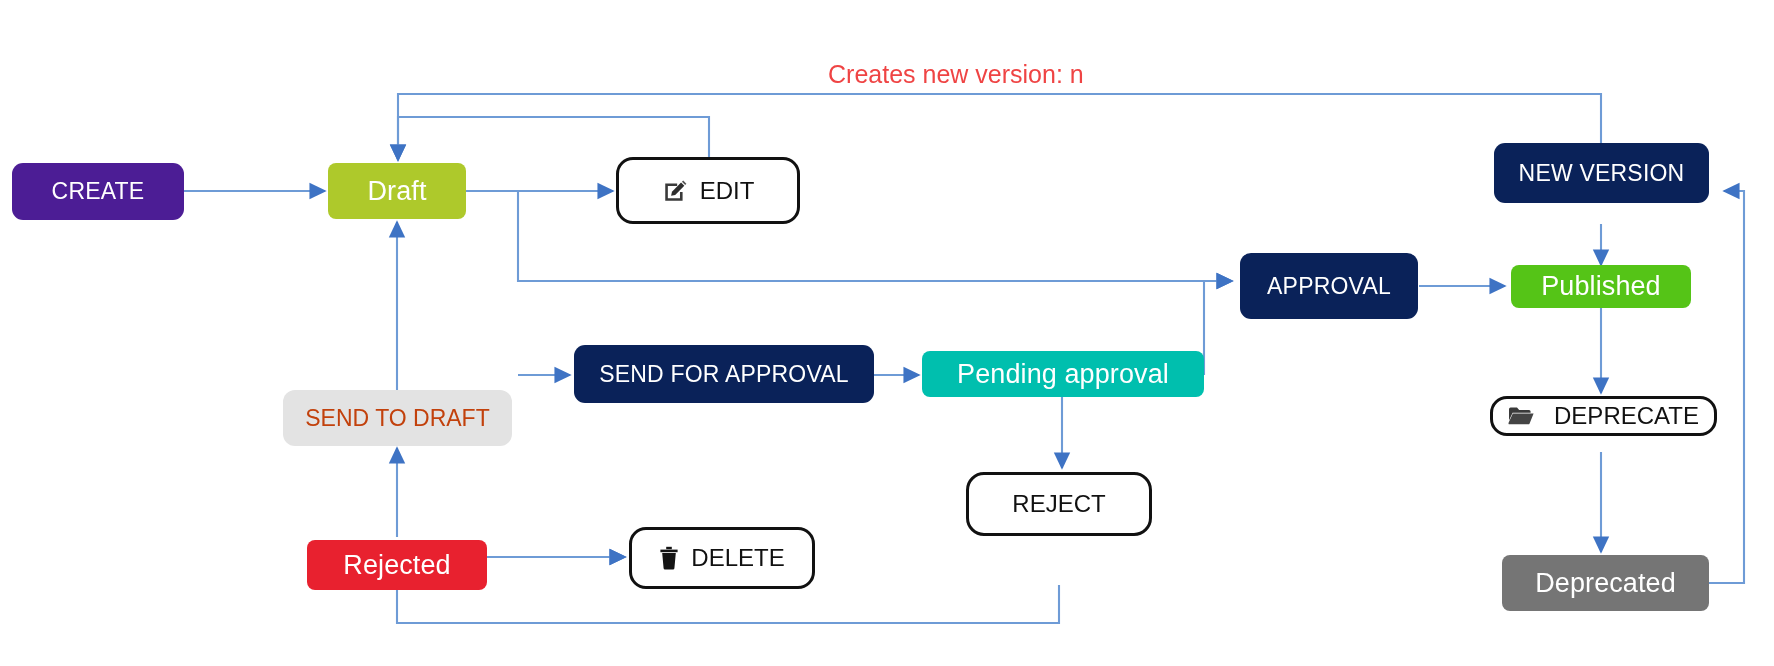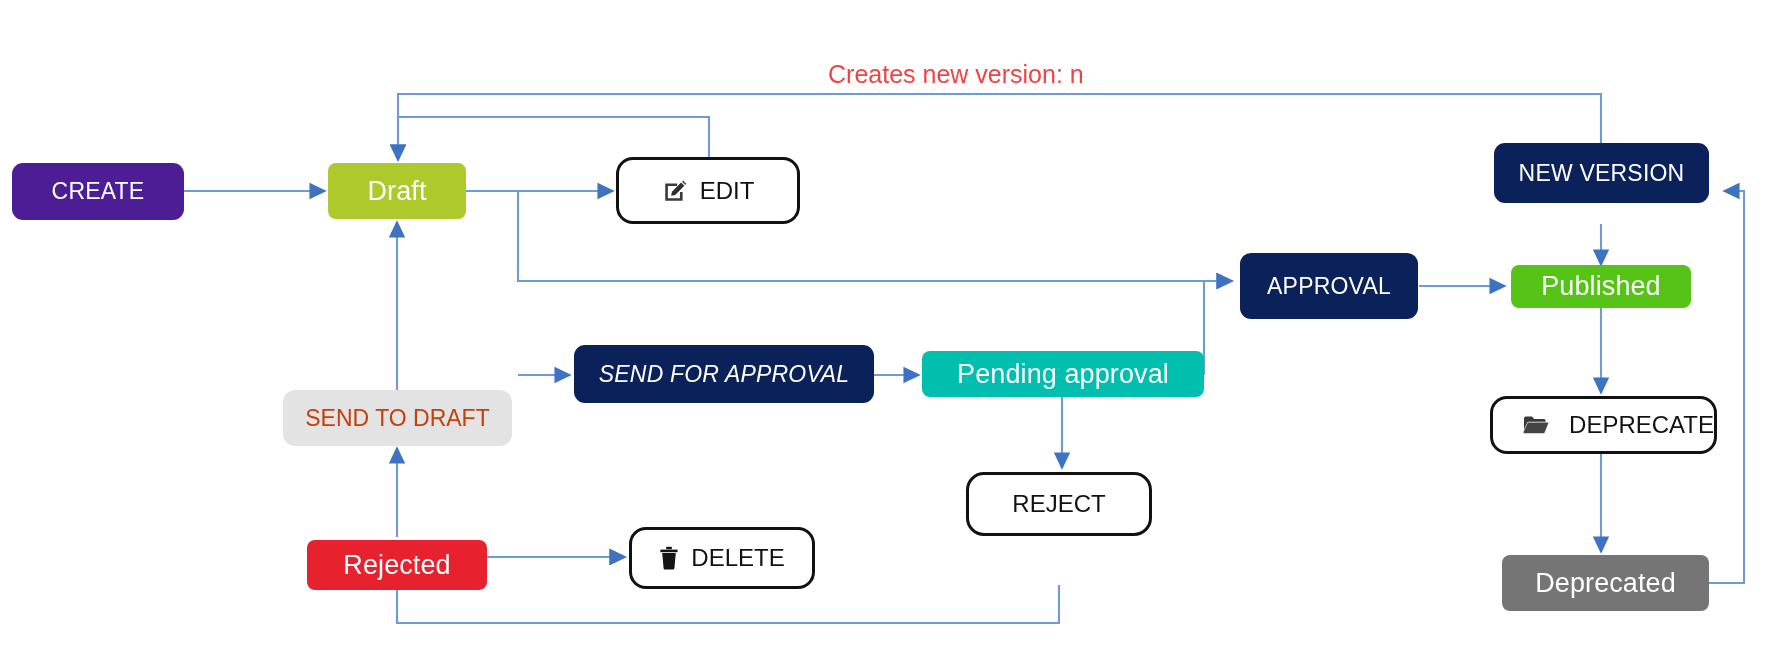--- a/index.html
+++ b/index.html
@@ -162,35 +162,35 @@
   </div>
 
   <div class="node state" style="left:1511px; top:265px; width:180px; height:43px; background:#55C417;">
     <span>Published</span>
   </div>
 
   <div class="node action" style="left:1494px; top:143px; width:215px; height:60px; background:#0A2259;">
     <span>NEW VERSION</span>
   </div>
 
-  <div class="node outlined" style="left:1490px; top:396px; width:227px; height:58px; gap:20px;justify-content:flex-end;">
+  <div class="node outlined" style="left:1490px; top:396px; width:227px; height:40px; gap:20px;">
     <span class="gicon">
       <svg width="26" height="20" viewBox="0 0 26 20">
         <path d="M1 3.2 a1.6 1.6 0 0 1 1.6 -1.6 H9 l2.2 2.4 H21 a1.6 1.6 0 0 1 1.6 1.6 v1.2 H4.6 L1 14.6 z" fill="#3a3a3a"></path>
         <path d="M4.8 7.6 H25.6 L21.6 17.4 a1.4 1.4 0 0 1 -1.3 0.9 H1.8 a1.2 1.2 0 0 1 -1.1 -1.7 z" fill="#444"></path>
       </svg>
     </span>
     <span>DEPRECATE</span>
   </div>
 
   <div class="node state" style="left:1502px; top:555px; width:207px; height:56px; background:#757575;">
     <span>Deprecated</span>
   </div>
 
-  <div class="node action" style="left:574px; top:345px; width:300px; height:58px; background:#0A2259;font-style:italic;">
+  <div class="node action" style="left:574px; top:345px; width:300px; height:58px; background:#0A2259;">
     <span>SEND FOR APPROVAL</span>
   </div>
 
   <div class="node state" style="left:922px; top:351px; width:282px; height:46px; background:#00BFAE;">
     <span>Pending approval</span>
   </div>
 
   <div class="node outlined" style="left:966px; top:472px; width:186px; height:64px;border-radius:18px;">
     <span>REJECT</span>
   </div>

